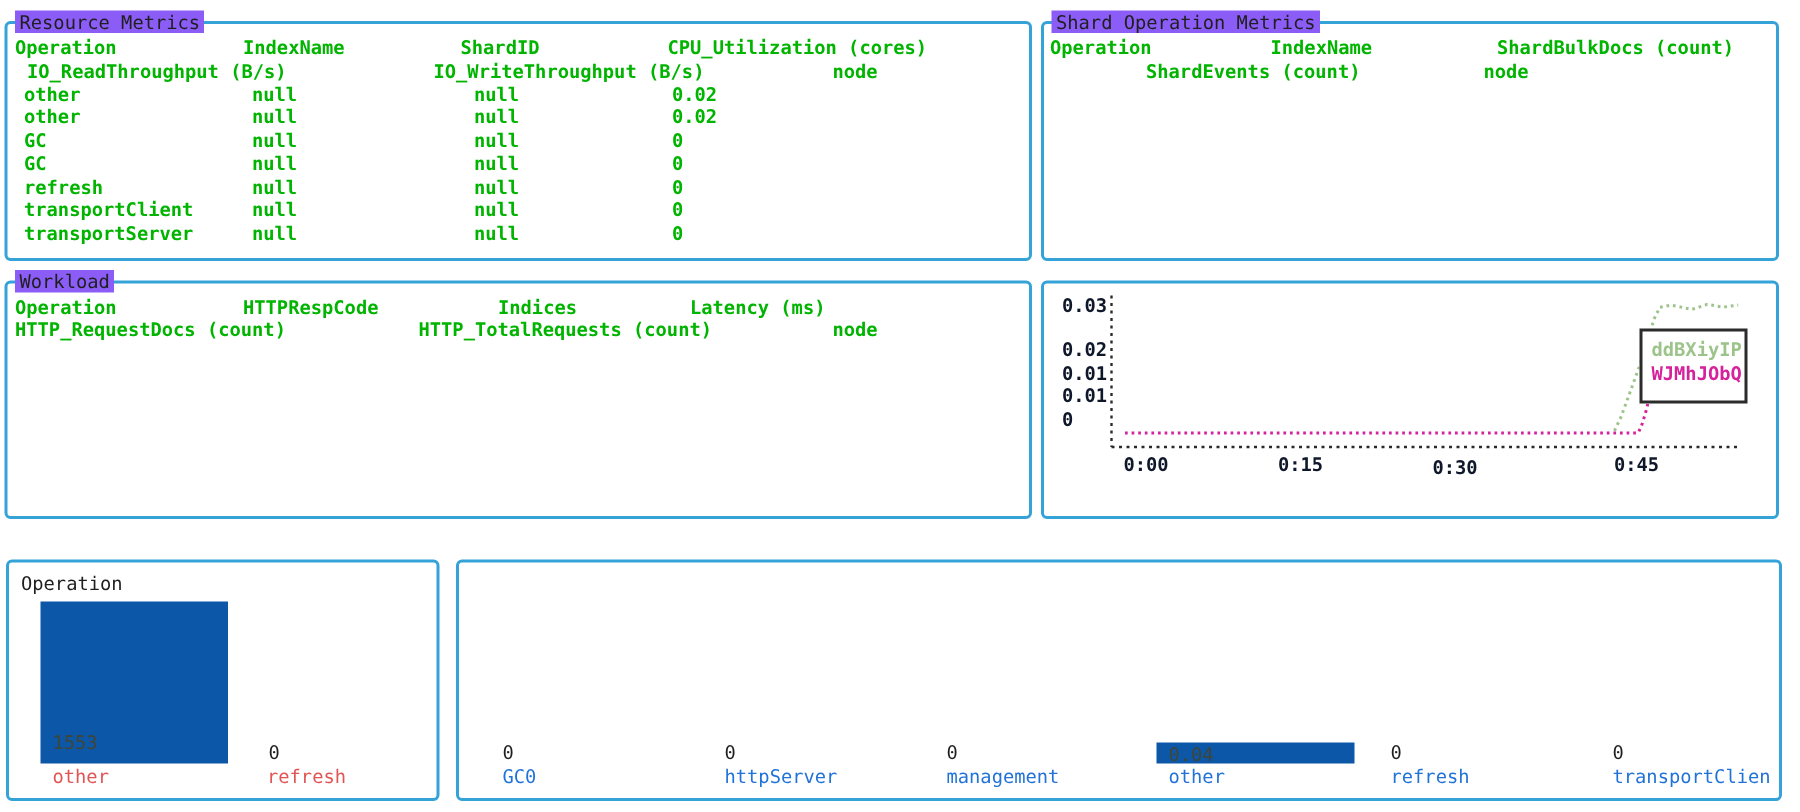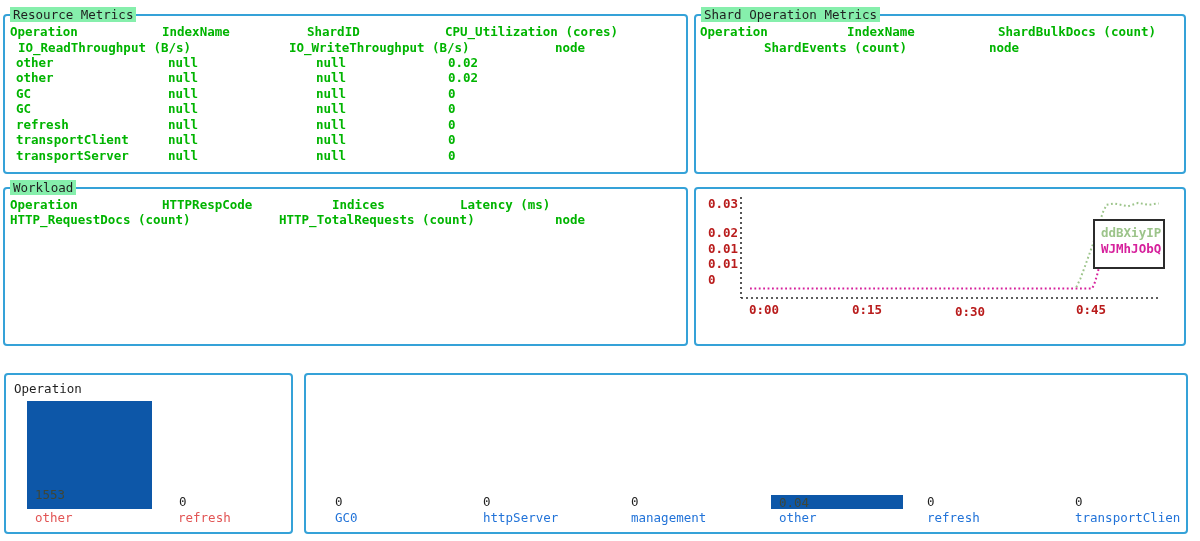--- a/index.html
+++ b/index.html
@@ -1,26 +1,26 @@
 <!DOCTYPE html>
 <html><head>
 <meta charset="utf-8">
 <style>
   html,body{margin:0;padding:0;background:#ffffff;}
   #stage{position:relative;width:1200px;height:541px;background:#ffffff;overflow:hidden;
          font-family:"DejaVu Sans Mono","Liberation Mono",monospace;font-size:12.5px;}
   .panel{position:absolute;border:2px solid #35a2d8;border-radius:4px;background:#ffffff;}
-  .ptitle{position:absolute;top:-9px;left:5px;background:#86efac;color:#1f1f1f;
+  .ptitle{position:absolute;top:-9px;left:5px;background:#8b5cf6;color:#1f1f1f;
           padding:0 3px;white-space:nowrap;line-height:15px;}
   .ptitle2{position:absolute;top:6px;left:5px;background:#ffffff;color:#1f1f1f;
            padding:0 3px;white-space:nowrap;line-height:15px;}
   .cell{position:absolute;white-space:nowrap;line-height:14px;}
   .hdr{color:#00b400;font-weight:bold;}
   .gdata{color:#00b400;font-weight:bold;}
-  .ylab,.xlab{position:absolute;color:#b91c1c;font-weight:bold;line-height:14px;white-space:nowrap;}
+  .ylab,.xlab{position:absolute;color:#0f172a;font-weight:bold;line-height:14px;white-space:nowrap;}
   .legend{position:absolute;left:397px;top:30px;width:72px;height:50px;border:2px solid #2b2b2b;
           background:#ffffff;box-sizing:border-box;padding:4px 0 0 6px;}
   .legend div{line-height:16px;font-weight:bold;white-space:nowrap;}
   .lg-green{color:#9cc48a;}
   .lg-mag{color:#d6219c;}
   .bar{position:absolute;background:#0d57a8;}
   .barval{position:absolute;color:#1f1f1f;line-height:14px;white-space:nowrap;}
   .barval-in{position:absolute;color:#3f4636;line-height:14px;white-space:nowrap;}
   .catlab{position:absolute;line-height:14px;white-space:nowrap;}
   .cat-red{color:#e25555;}

